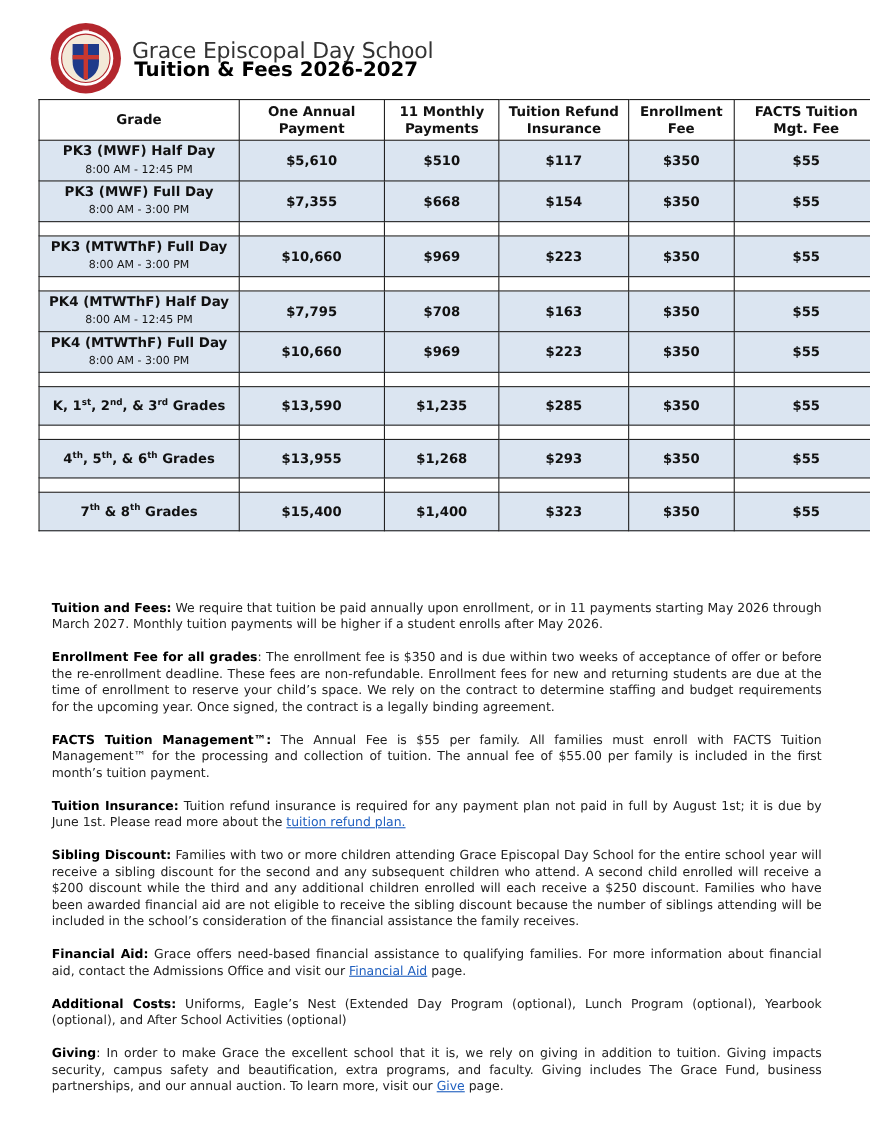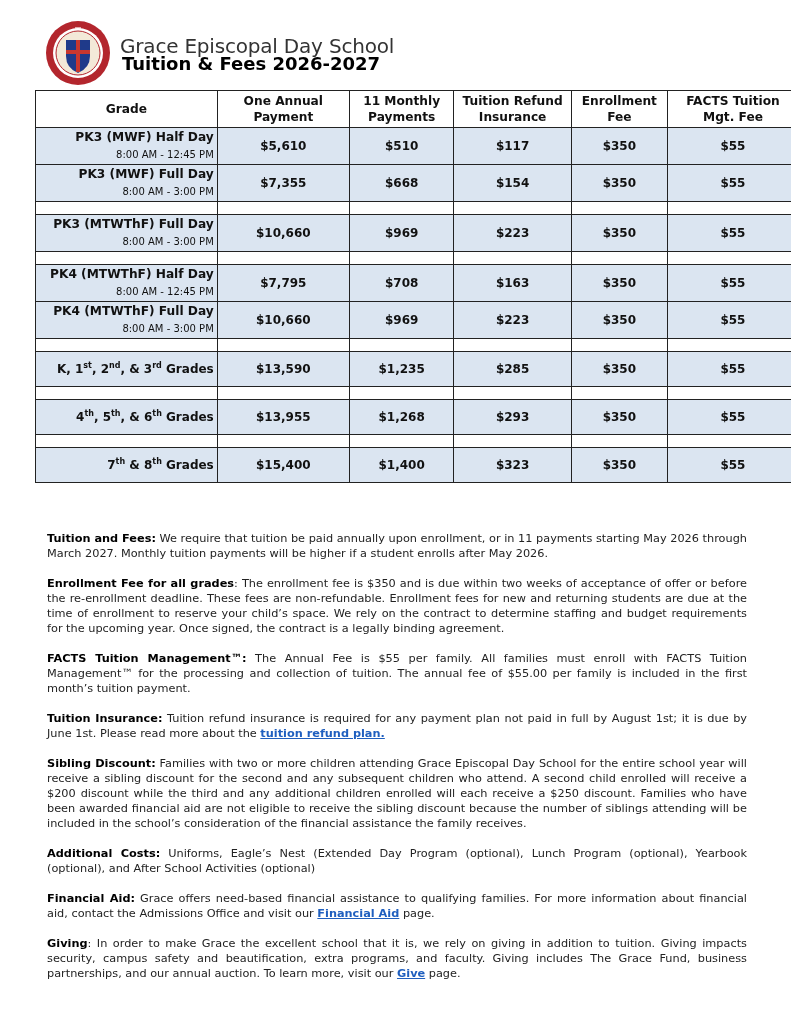--- a/index.html
+++ b/index.html
@@ -4,31 +4,31 @@
 <style>
   html, body { margin:0; padding:0; background:#ffffff; }
   body { width:791px; height:1024px; position:relative; font-family:"DejaVu Sans", sans-serif; color:#111; overflow:hidden; }
   .logo { position:absolute; left:45px; top:20px; width:66px; height:66px; }
   .school-name { position:absolute; left:120px; top:22px; font-size:20px; color:#333; font-weight:normal; letter-spacing:-0.2px;margin-top:12px; }
   .doc-title { position:absolute; left:122px; top:53px; font-size:18px; font-weight:bold; color:#000; }
   table.fees { position:absolute; left:35px; top:90px; width:764px; border-collapse:collapse; font-size:12px; }
   table.fees th, table.fees td { border:1.3px solid #222; }
   table.fees th { background:#fff; font-weight:bold; text-align:center; padding:2px 3px; line-height:16px; height:32px; font-size:12.2px; }
   table.fees td { background:#dbe5f1; text-align:center; font-weight:bold; font-size:12px; padding:0 3px; }
-  table.fees td.grade { text-align:right; padding-left:3px; }
+  table.fees td.grade { text-align:center; padding-left:3px; }
   table.fees tr.data td { height:36px; }
   table.fees tr.sgl td { height:34px; }
   table.fees tr.spacer td { background:#fff; height:12px; padding:0; }
   .g-name { display:block; font-weight:bold; font-size:12.2px; line-height:17px; }
   .g-time { display:block; font-weight:normal; font-size:10px; line-height:17px; }
   sup { font-size:8px; vertical-align:super; line-height:0; }
   .body-text { position:absolute; left:47px; top:531px; width:700px; font-size:11.3px; line-height:15px; color:#222; text-align:justify; }
-  .body-text p { margin:0 0 15px 0; }
+  .body-text p { margin:14px 0 15px 0; }
   .body-text b { color:#000; }
-  .link { color:#1f5fbf; font-weight:bold; text-decoration:underline; }
+  .link { color:#1f5fbf; font-weight:normal; text-decoration:underline; }
 </style>
 </head>
 <body>
 
 <svg class="logo" viewBox="0 0 66 66">
   <circle cx="33" cy="33" r="32" fill="#b3262d"></circle>
   <circle cx="33" cy="33" r="25" fill="#fff"></circle>
   <circle cx="33" cy="33" r="22" fill="#f3e9d8" stroke="#b3262d" stroke-width="1"></circle>
   <path d="M21 20 H45 V36 Q45 48 33 53 Q21 48 21 36 Z" fill="#1f3a8a"></path>
   <rect x="31" y="20" width="4" height="32" fill="#c8372f"></rect>
@@ -180,16 +180,16 @@
     </tr>
   </tbody>
 </table>
 
 <div class="body-text">
   <p><b>Tuition and Fees:</b><span> We require that tuition be paid annually upon enrollment, or in 11 payments starting May 2026 through March 2027. Monthly tuition payments will be higher if a student enrolls after May 2026.</span></p>
   <p><b>Enrollment Fee for all grades</b><span>: The enrollment fee is $350 and is due within two weeks of acceptance of offer or before the re-enrollment deadline. These fees are non-refundable. Enrollment fees for new and returning students are due at the time of enrollment to reserve your child’s space. We rely on the contract to determine staffing and budget requirements for the upcoming year. Once signed, the contract is a legally binding agreement.</span></p>
   <p><b>FACTS Tuition Management™:</b><span> The Annual Fee is $55 per family. All families must enroll with FACTS Tuition Management™ for the processing and collection of tuition. The annual fee of $55.00 per family is included in the first month’s tuition payment.</span></p>
   <p><b>Tuition Insurance:</b><span> Tuition refund insurance is required for any payment plan not paid in full by August 1st; it is due by June 1st.  Please read more about the </span><span class="link">tuition refund plan.</span></p>
   <p><b>Sibling Discount:</b><span> Families with two or more children attending Grace Episcopal Day School for the entire school year will receive a sibling discount for the second and any subsequent children who attend.  A second child enrolled will receive a $200 discount while the third and any additional children enrolled will each receive a $250 discount.  Families who have been awarded financial aid are not eligible to receive the sibling discount because the number of siblings attending will be included in the school’s consideration of the financial assistance the family receives.</span></p>
+  <p><b>Financial Aid:</b><span> Grace offers need-based financial assistance to qualifying families. For more information about financial aid, contact the Admissions Office and visit our </span><span class="link">Financial Aid</span><span> page.</span></p>
   <p><b>Additional Costs:</b><span> Uniforms, Eagle’s Nest (Extended Day Program (optional), Lunch Program (optional), Yearbook (optional), and After School Activities (optional)</span></p>
-  <p><b>Financial Aid:</b><span> Grace offers need-based financial assistance to qualifying families. For more information about financial aid, contact the Admissions Office and visit our </span><span class="link">Financial Aid</span><span> page.</span></p>
   <p><b>Giving</b><span>: In order to make Grace the excellent school that it is, we rely on giving in addition to tuition. Giving impacts security, campus safety and beautification, extra programs, and faculty. Giving includes The Grace Fund, business partnerships, and our annual auction. To learn more, visit our </span><span class="link">Give</span><span> page.</span></p>
 </div>
 
 </body></html>

